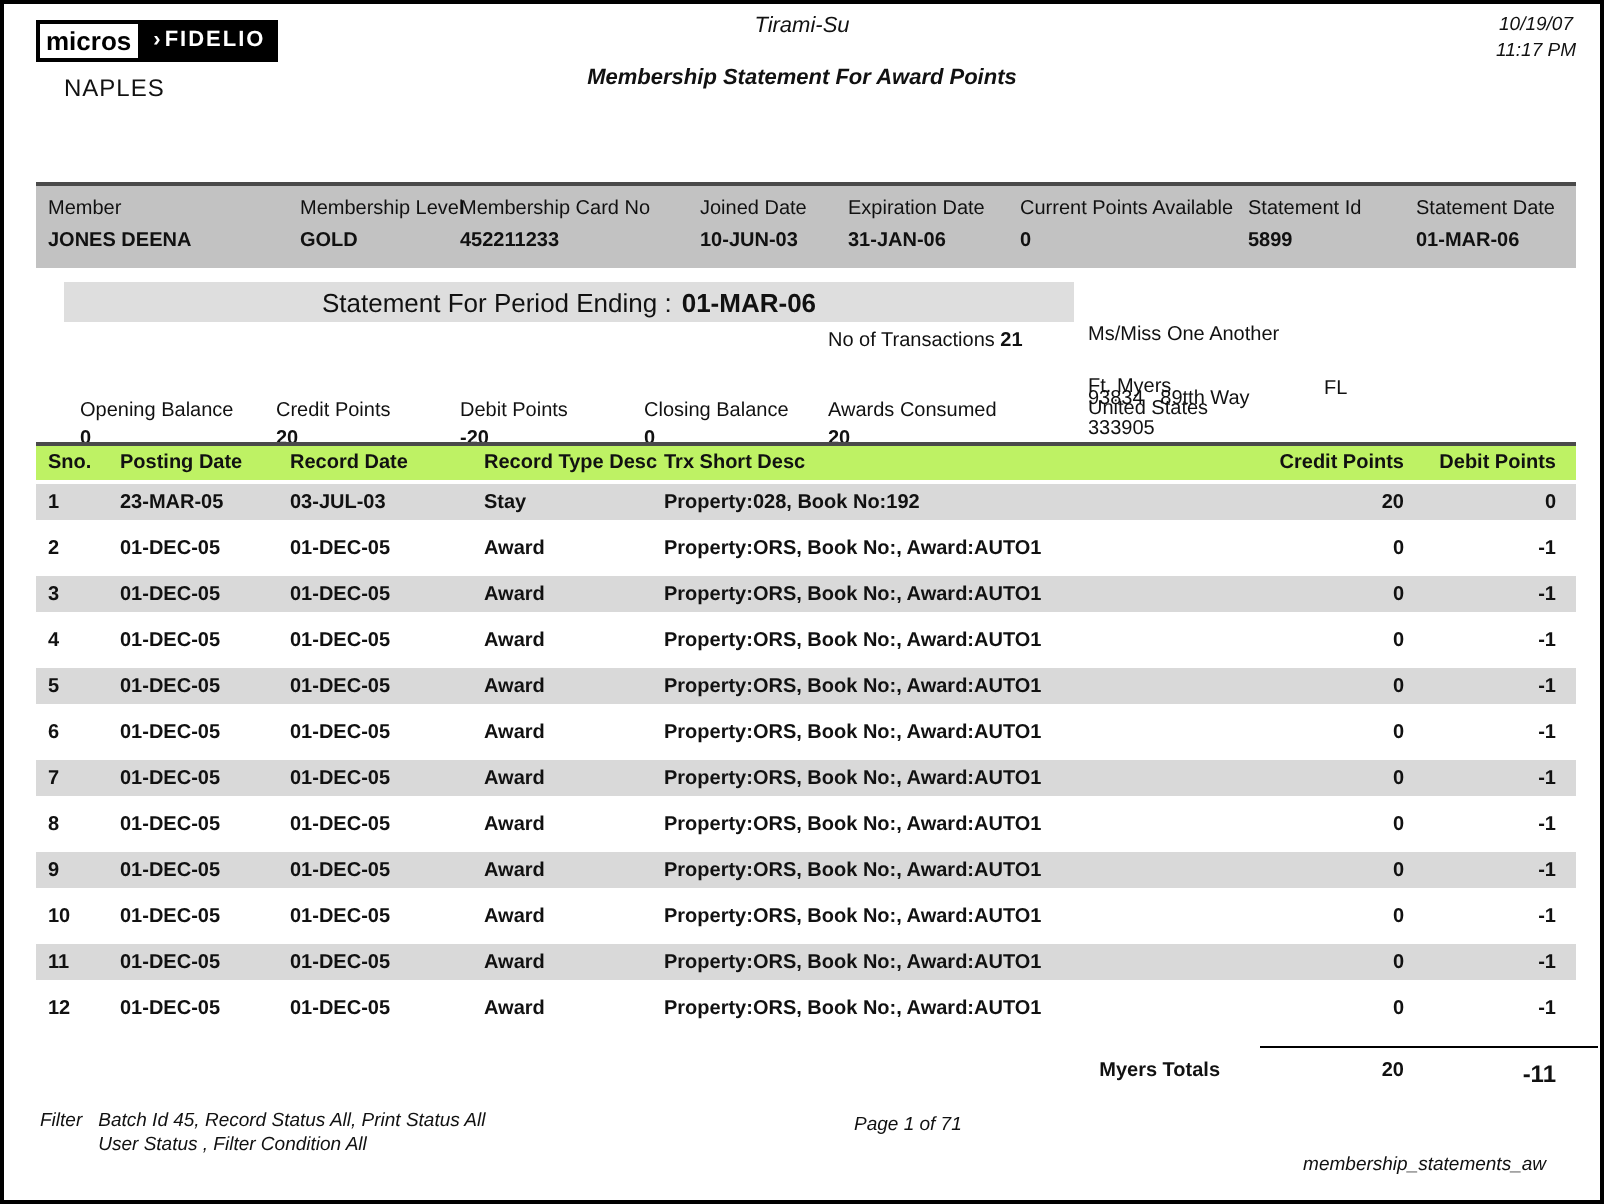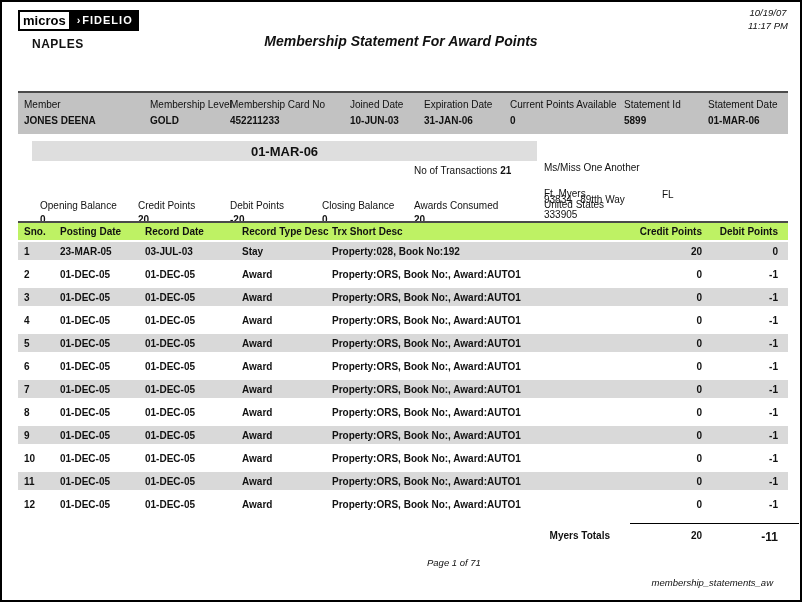--- a/index.html
+++ b/index.html
@@ -11,23 +11,23 @@
     background:#fff;
     font-family:"Liberation Sans","DejaVu Sans",sans-serif;
     color:#111;
     overflow:hidden;
   }
   
   .logo{position:absolute;left:16px;top:8px;display:flex;align-items:stretch;}
   .logo-micros{border:2px solid #000;background:#fff;color:#000;font-weight:bold;font-size:13px;padding:0 3px;line-height:17px;}
   .logo-fidelio{background:#000;color:#fff;font-weight:bold;font-size:11px;letter-spacing:1px;padding:0 6px;line-height:21px;display:flex;align-items:center;}
   .logo-arrow{color:#fff;margin-right:1px;font-weight:bold;}
-  .site-name{position:absolute;left:30px;top:35px;font-weight:bold;font-size:12px;letter-spacing:.5px;}
+  .site-name{position:absolute;left:30px;top:35px;font-weight:normal;font-size:12px;letter-spacing:.5px;}
   .prop-title{position:absolute;left:0;right:0;top:5px;text-align:center;font-style:italic;font-size:11px;}
-  .report-title{position:absolute;left:0;right:0;top:31px;text-align:center;font-style:italic;font-weight:bold;font-size:14px;}
+  .report-title{position:absolute;left:0;right:0;top:31px;text-align:center;font-style:italic;font-weight:bold;font-size:11px;}
   .datetime{position:absolute;right:12px;top:4px;text-align:center;font-style:italic;font-size:9.5px;line-height:13px;}
   
   .member-band{position:absolute;left:16px;top:89px;width:770px;height:41px;background:#c2c2c2;border-top:2px solid #4a4a4a;}
   .mb-field{position:absolute;top:0;}
   .mb-field .lbl{position:absolute;top:6px;white-space:nowrap;font-size:10px;}
   .mb-field .val{position:absolute;top:22px;white-space:nowrap;font-size:10px;font-weight:bold;}
   .mb0{left:6px}.mb1{left:132px}.mb2{left:212px}.mb3{left:332px}
   .mb4{left:406px}.mb5{left:492px}.mb6{left:606px}.mb7{left:690px}
   
   .period-banner{position:absolute;left:30px;top:139px;width:505px;height:20px;background:#dedede;
@@ -73,20 +73,21 @@
 <div class="page">
 
   <div class="logo">
     <span class="logo-micros">micros</span>
     <span class="logo-fidelio">
         <span class="logo-arrow">›</span>
         <span>FIDELIO</span>
       </span>
   </div>
   <div class="site-name">NAPLES</div>
+  <div class="prop-title">Tirami-Su</div>
   <div class="report-title">Membership Statement For Award Points</div>
   <div class="datetime">
     <div>10/19/07</div>
     <div>11:17 PM</div>
   </div>
 
   <div class="member-band">
     <div class="mb-field mb0">
       <span class="lbl">Member</span>
       <span class="val">JONES DEENA</span>
@@ -115,20 +116,21 @@
       <span class="lbl">Statement Id</span>
       <span class="val">5899</span>
     </div>
     <div class="mb-field mb7">
       <span class="lbl">Statement Date</span>
       <span class="val">01-MAR-06</span>
     </div>
   </div>
 
   <div class="period-banner">
+    <span>Statement For Period Ending :</span>
     <span class="pv">01-MAR-06</span>
   </div>
   <div class="recipient-name">
     <div>Ms/Miss One Another</div>
     <div>93834   89tth Way</div>
   </div>
   <div class="trans-count">
     <span>No of Transactions</span>
     <span class="tv">21</span>
   </div>
@@ -292,16 +294,23 @@
       <td class="num db">-1</td>
     </tr>
       </tbody>
   </table>
 
   <div class="totals-rule"></div>
   <div class="totals-label">Myers Totals</div>
   <div class="totals-credit">20</div>
   <div class="totals-debit">-11</div>
 
+  <div class="footer-filter">
+    <span class="f-label">Filter</span>
+    <span class="f-lines">
+      <span>Batch Id 45, Record Status All, Print Status All</span>
+      <span>User Status , Filter Condition All</span>
+    </span>
+  </div>
   <div class="footer-page">Page 1 of 71</div>
   <div class="footer-file">membership_statements_aw</div>
 
 </div>
 
 </body></html>

